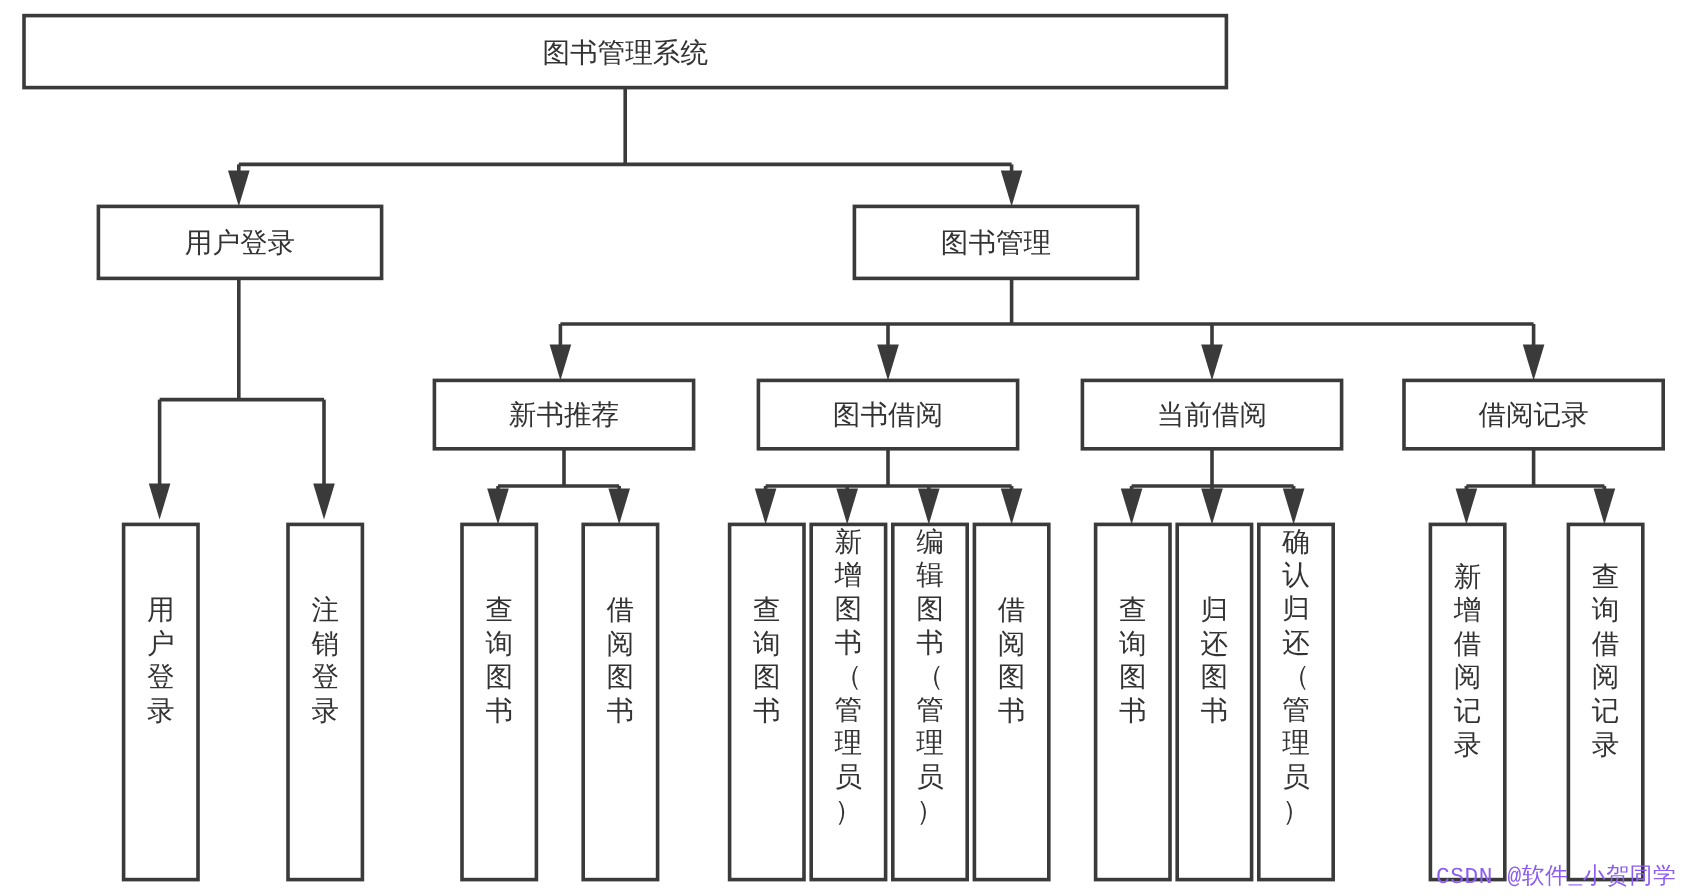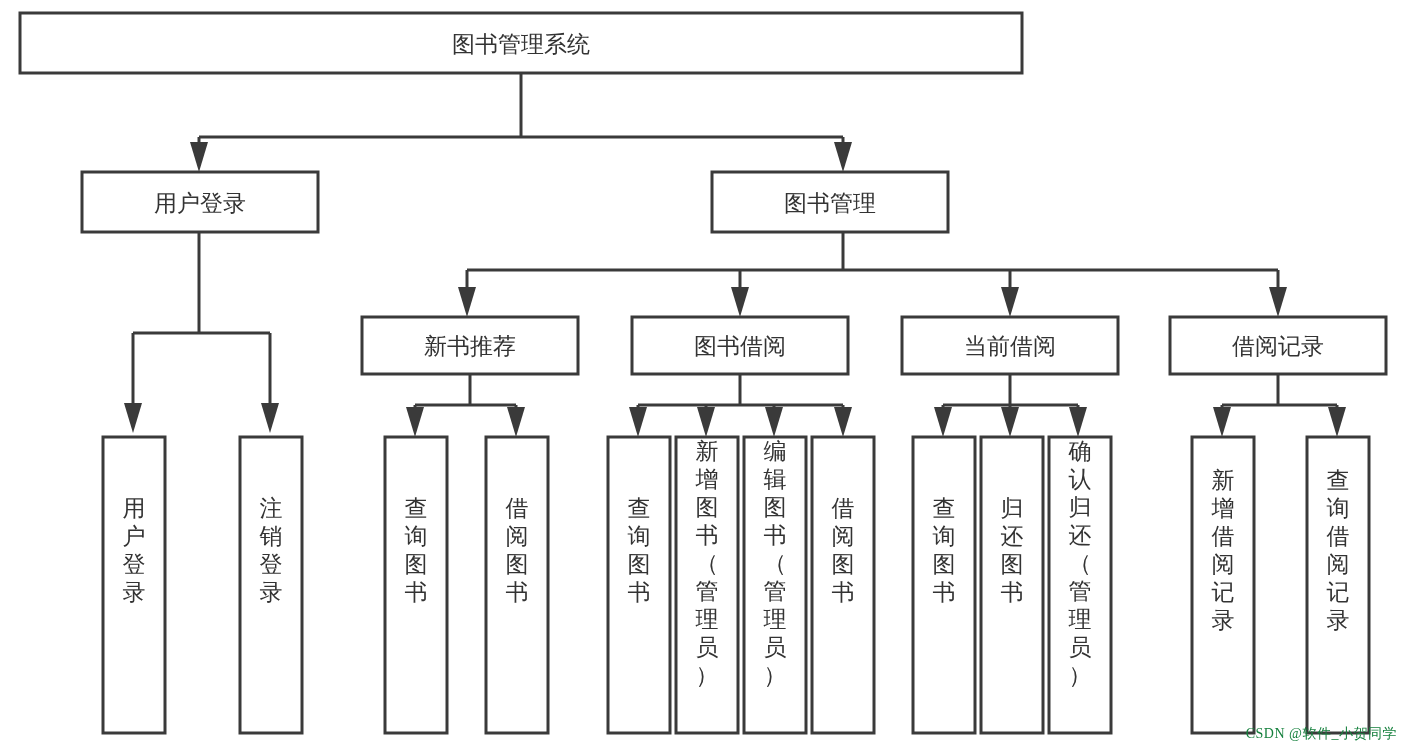--- a/index.html
+++ b/index.html
@@ -52,23 +52,23 @@
   .node-label-v {
     font-family: "DejaVu Sans", "Liberation Sans", sans-serif;
     font-size: 23px;
     fill: #333333;
     text-anchor: middle;
   }
   .watermark {
     position: absolute;
     right: 8px;
     bottom: 4px;
-    font-family: Liberation Serif, serif;
-    font-size: 14px;
-    color: #15803d;
+    font-family: Liberation Mono, monospace;
+    font-size: 19px;
+    color: #8b5cf6;
     white-space: nowrap;
     letter-spacing: 0.5px;
   }
 </style>
 </head>
 <body>
 
 <div id="diagram-root">
   <svg class="flow" viewBox="0 0 1405 747" xmlns="http://www.w3.org/2000/svg">
 

